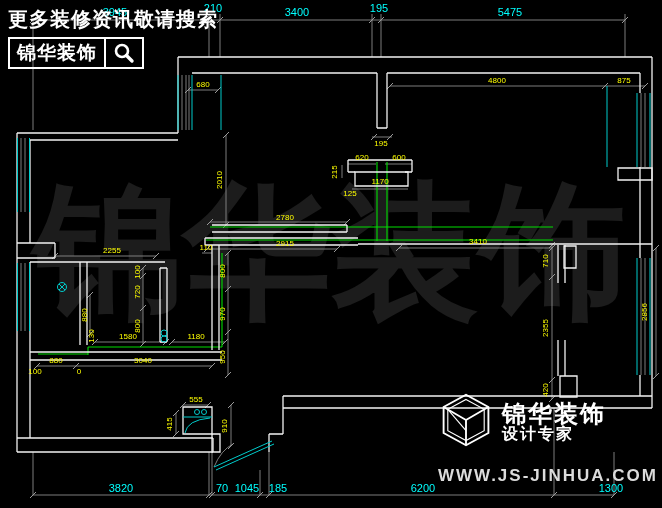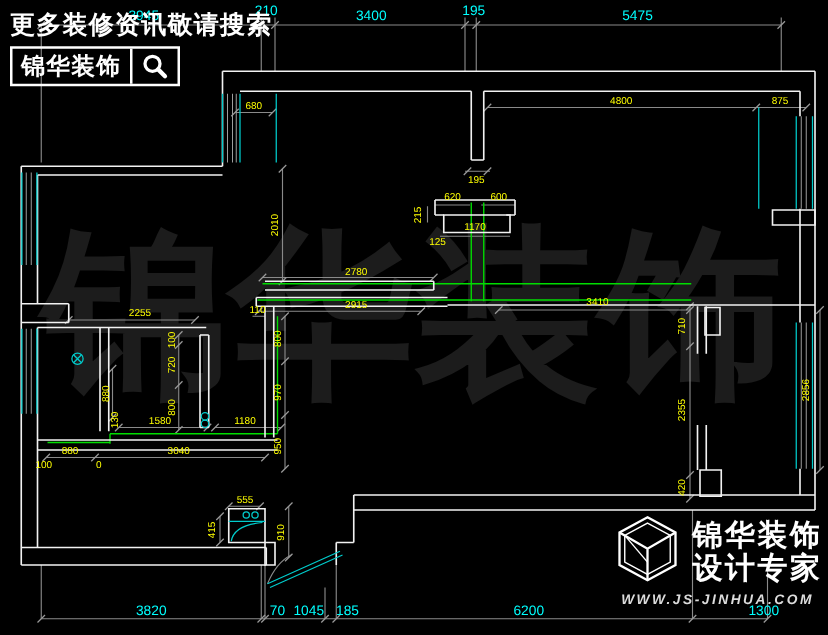--- a/index.html
+++ b/index.html
@@ -20,22 +20,22 @@
   .tl-box{margin-top:4px;display:inline-flex;align-items:center;border:2px solid #fff;
           height:28px;}
   .tl-name{font-size:19px;font-weight:bold;padding:0 7px;letter-spacing:1px;}
   .tl-sep{width:2px;align-self:stretch;background:#fff;}
   .tl-mag{padding:0 7px;display:flex;align-items:center;}
   
   .br-logo{position:absolute;right:4px;bottom:22px;z-index:3;color:#fff;text-align:center;}
   .br-row{display:flex;align-items:center;gap:8px;}
   .br-names{text-align:left;}
   .br-brand{font-size:24px;font-weight:bold;letter-spacing:2px;line-height:1.05;}
-  .br-tag{font-size:24px;font-weight:bold;letter-spacing:2px;line-height:1.05;}
-  .br-web{margin-top:2px;font-size:11px;font-weight:bold;letter-spacing:2px;color:#dcdcdc;font-style:italic;}
+  .br-tag{font-size:16px;font-weight:bold;letter-spacing:2px;line-height:1.05;}
+  .br-web{margin-top:14px;font-size:17px;font-weight:bold;letter-spacing:2px;color:#dcdcdc;}
 </style>
 </head>
 <body>
 
 <div class="stage">
 
   <div class="watermark">
     <span>锦</span>
     <span>华</span>
     <span>装</span>

